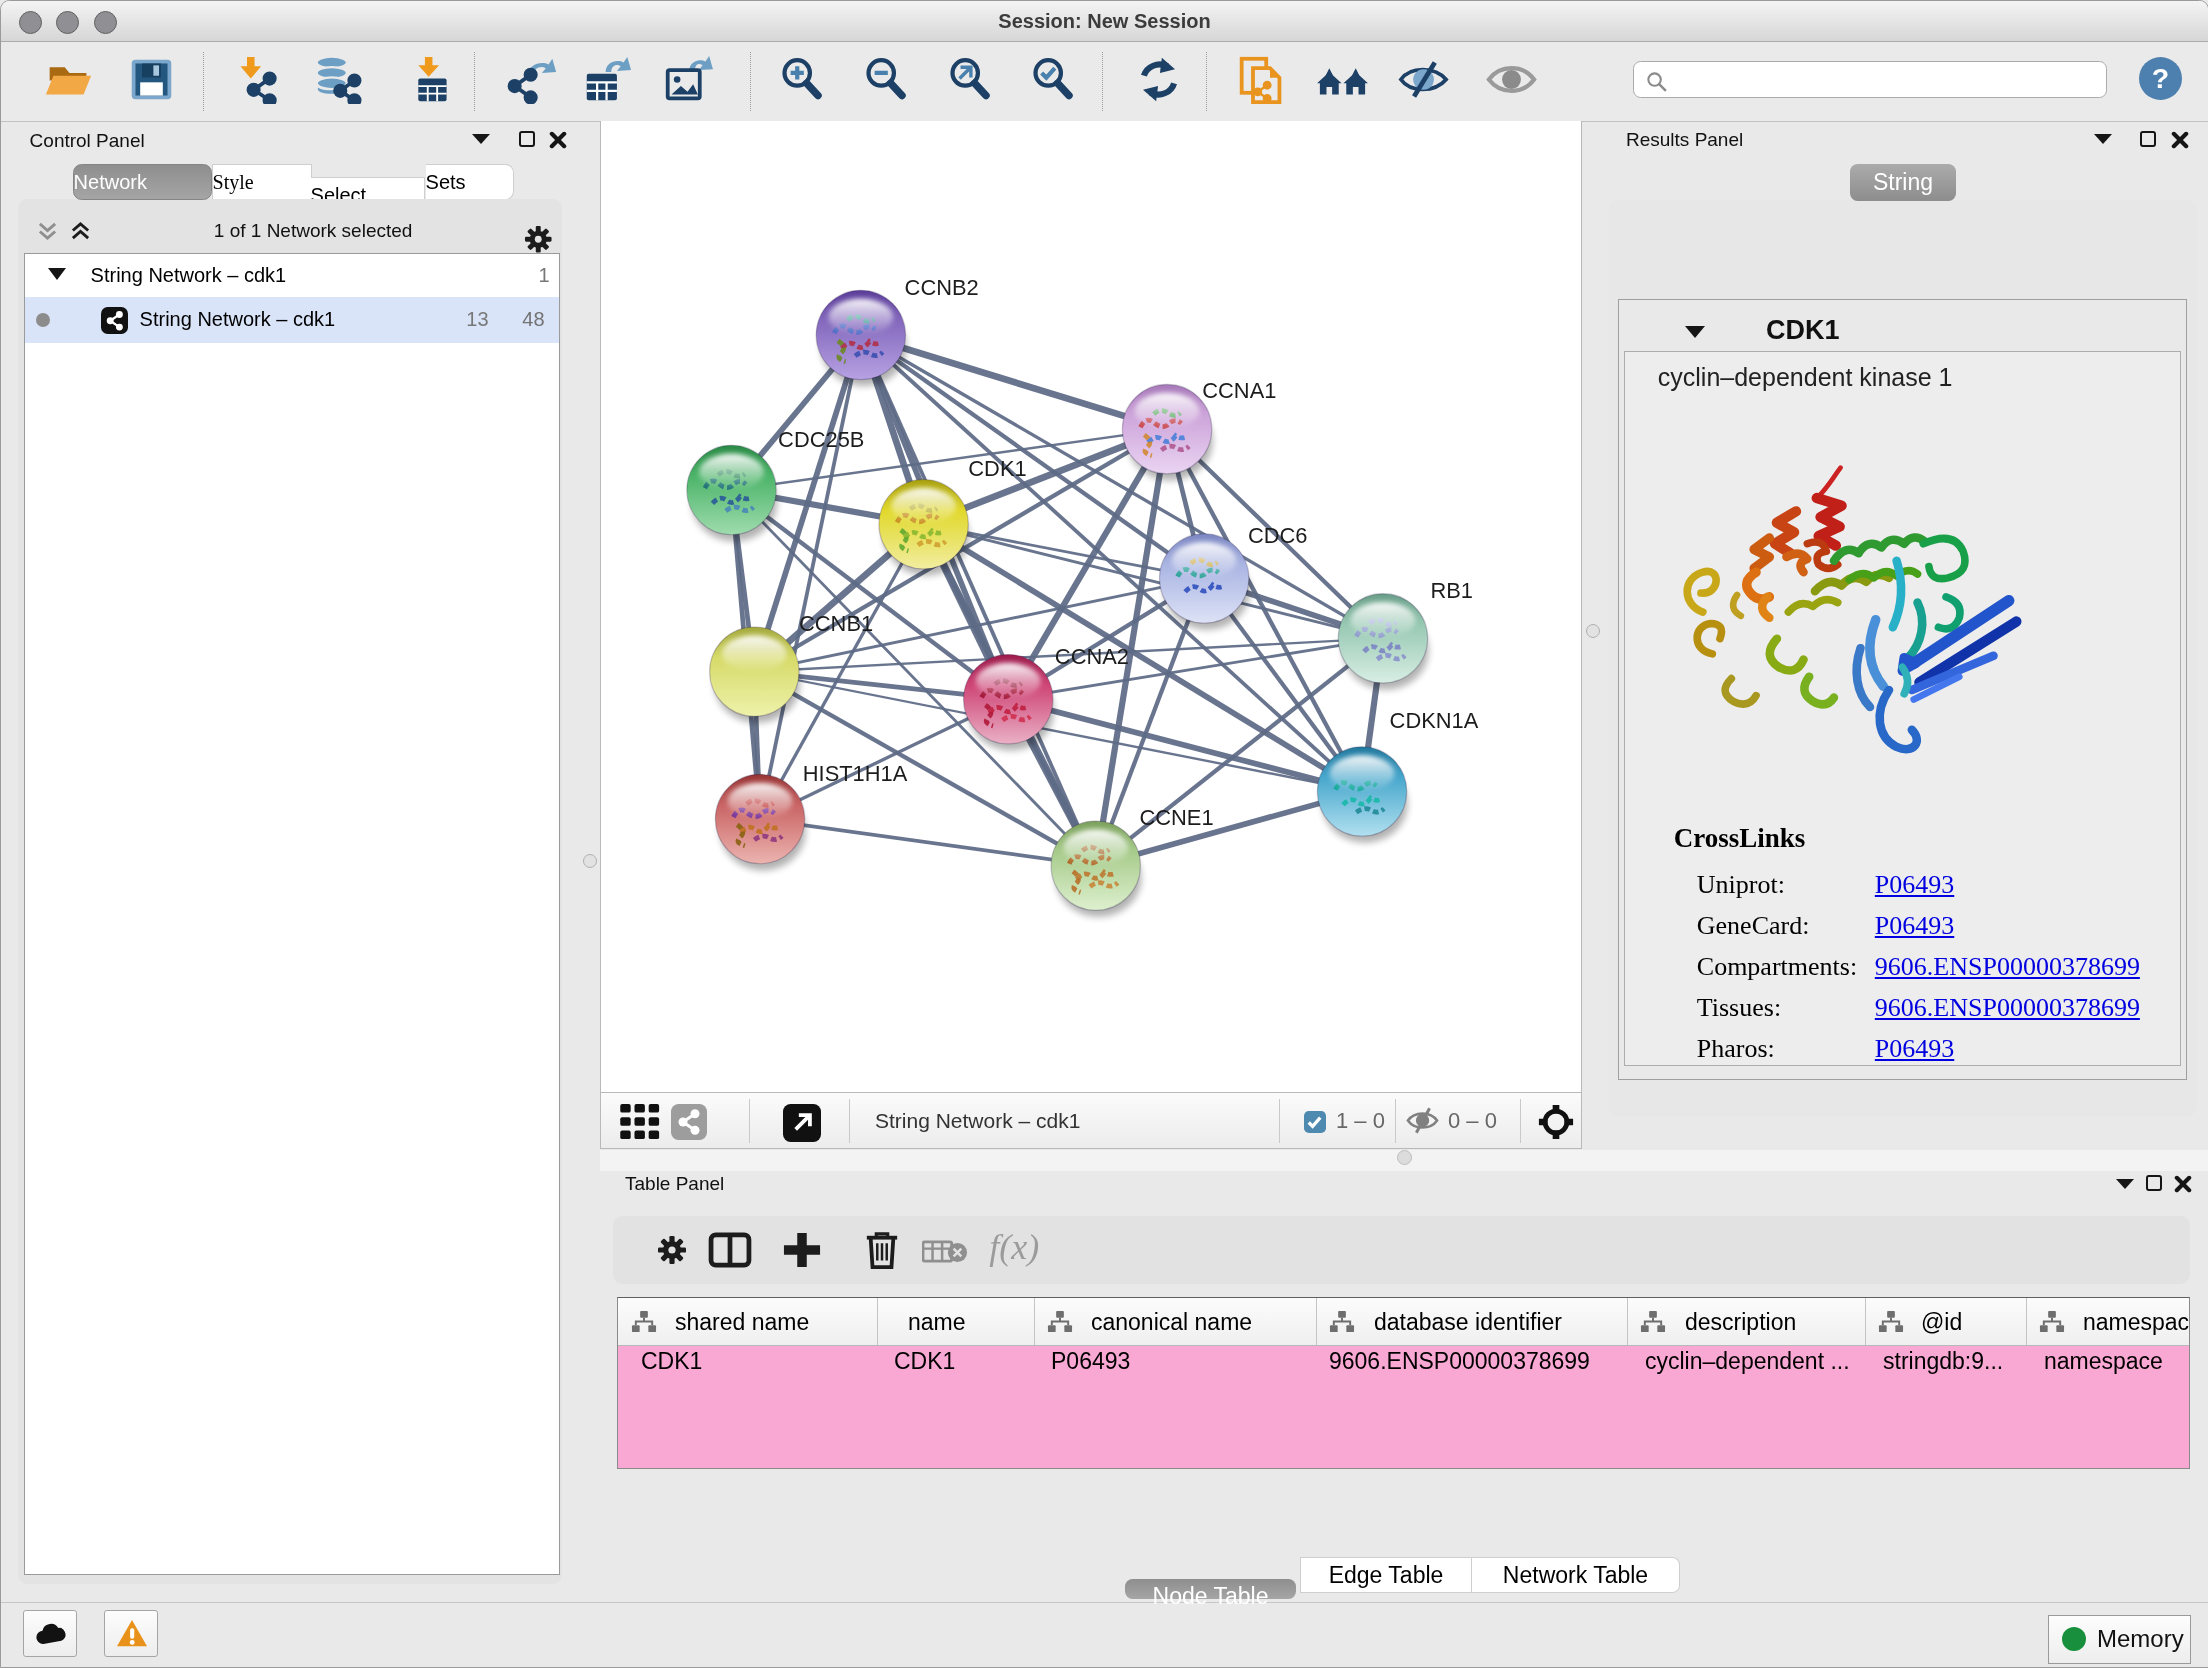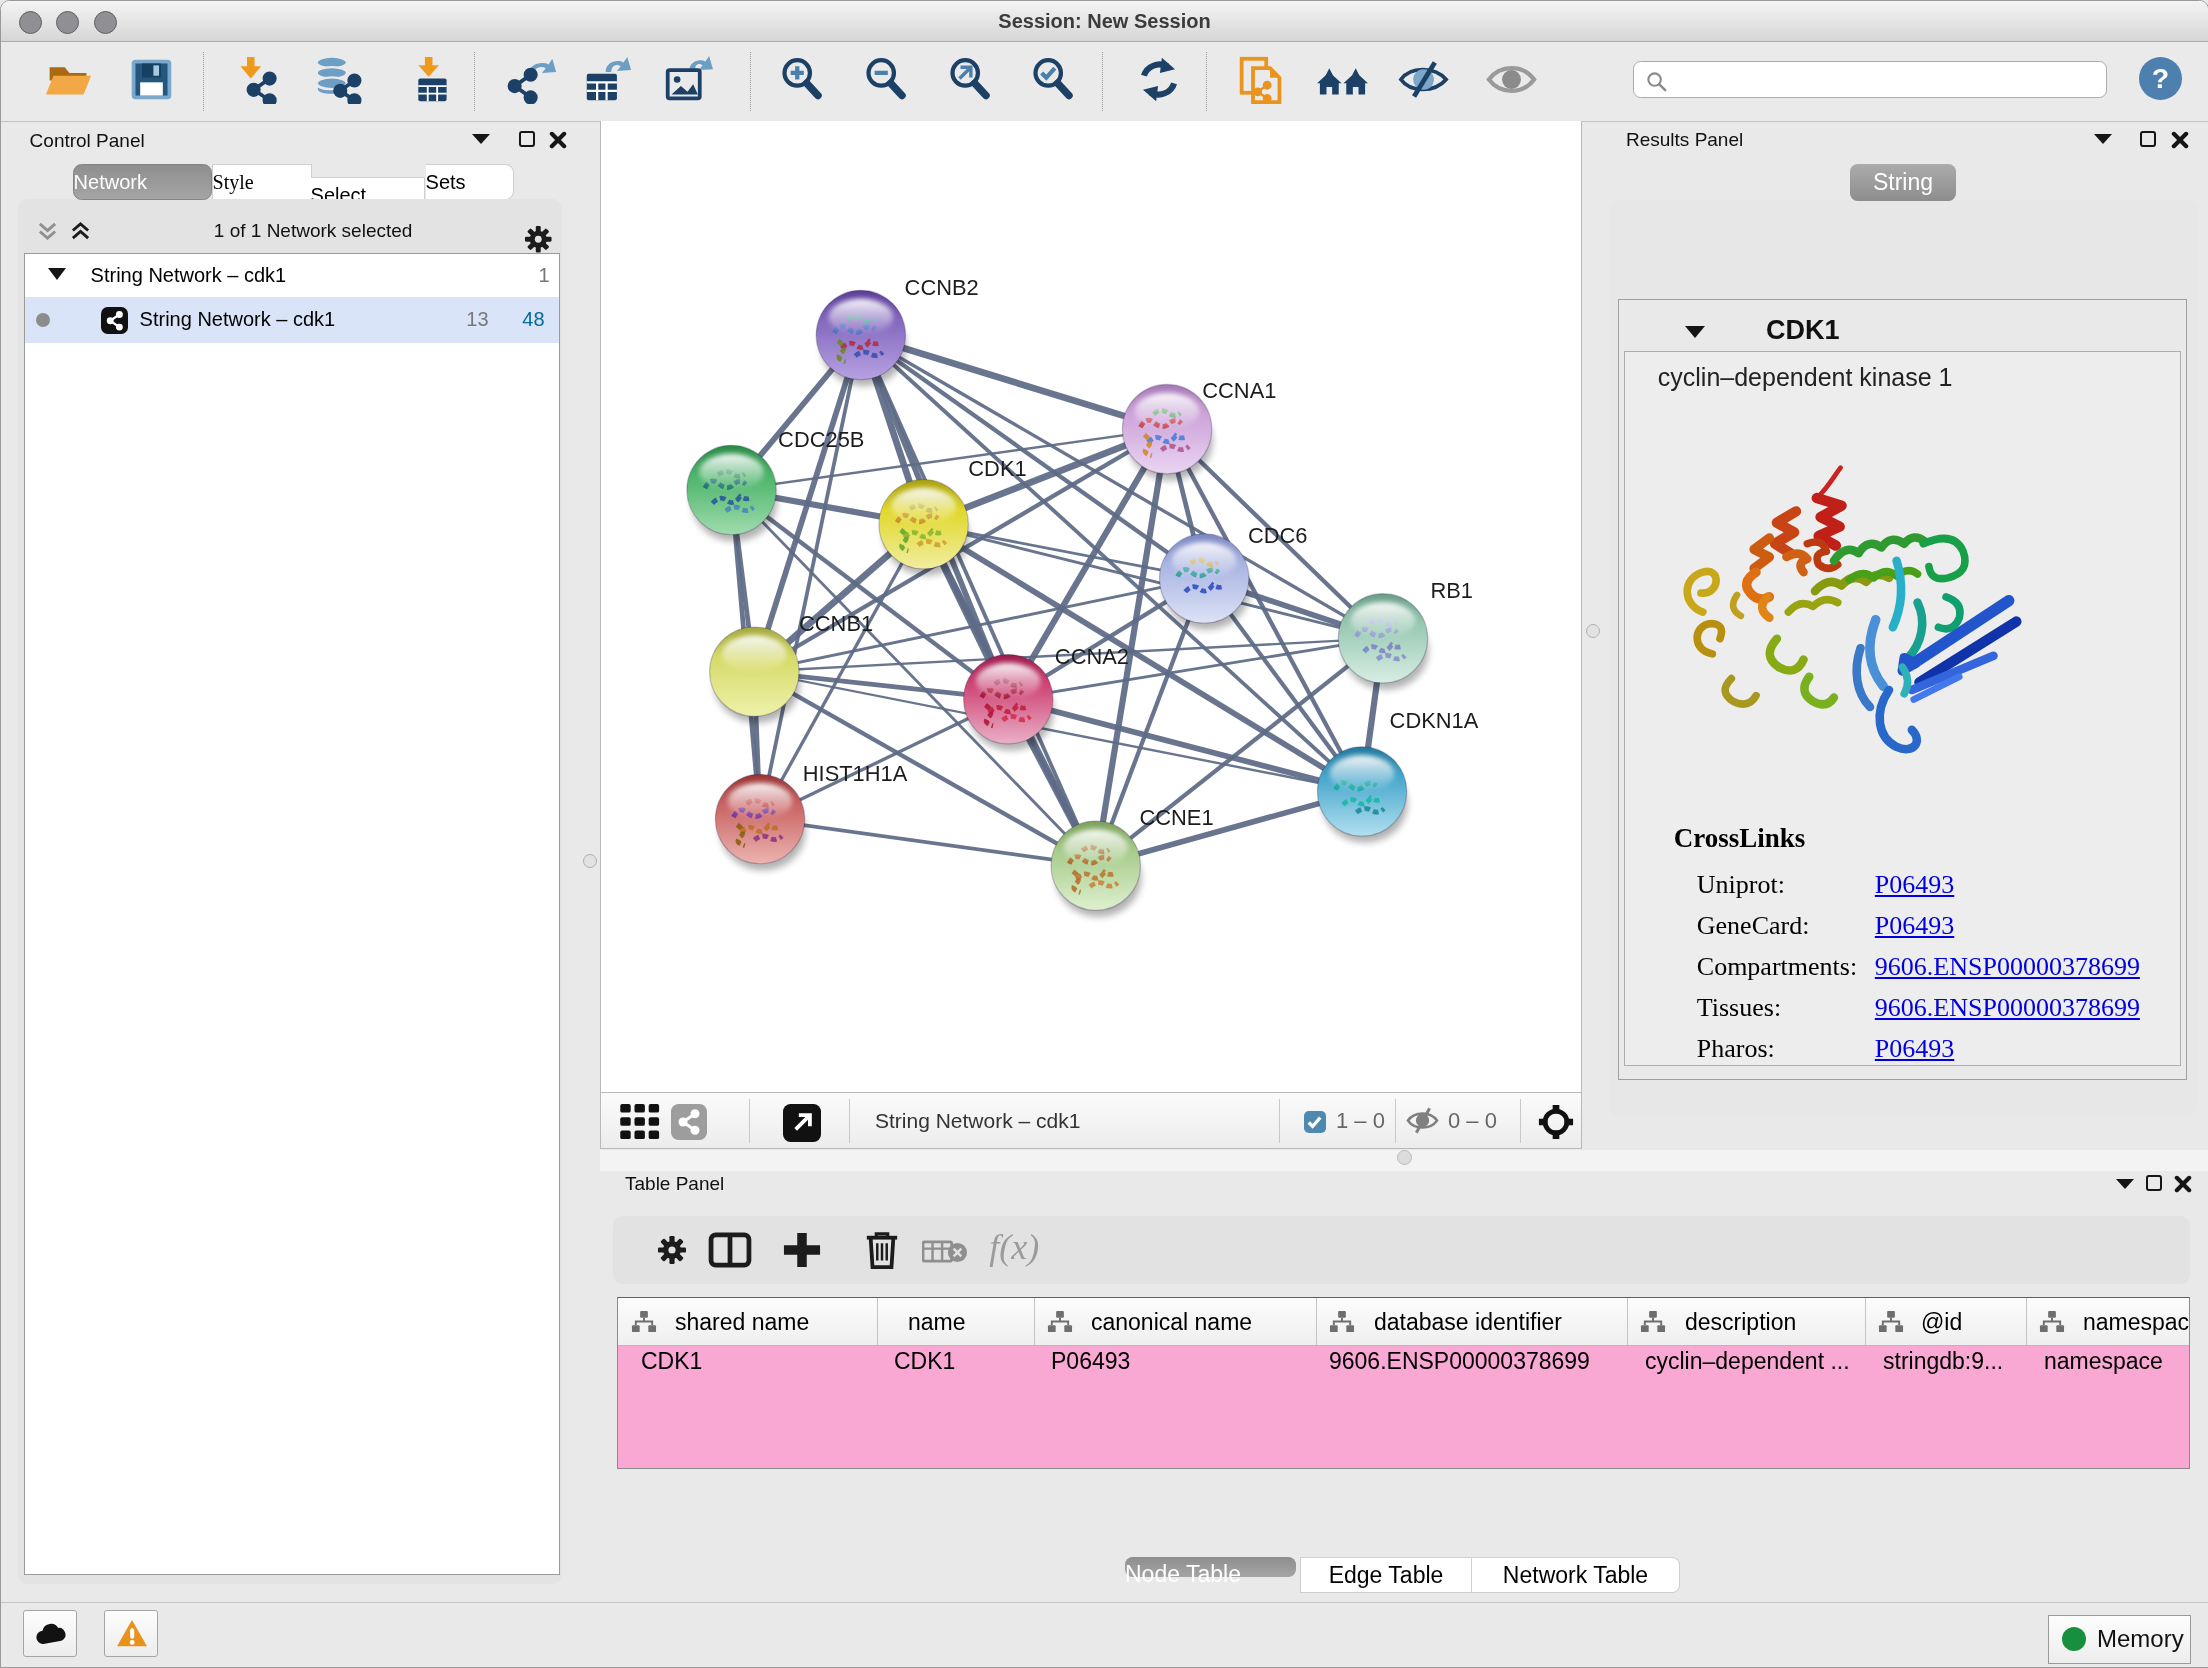--- a/index.html
+++ b/index.html
@@ -245,21 +245,21 @@
         <div class="abs" style="left:76px;top:9.5px;width:27.6px;height:27.6px;background:#111;border-radius:6.7px;">
           <svg width="27.6" height="27.6" viewBox="0 0 24 24">
             <path d="M16 6.5 L8 12 L16 17.5" stroke="#fff" stroke-width="2" fill="none"></path>
             <circle cx="16" cy="6.5" r="3" fill="#fff"></circle>
               <circle cx="8" cy="12" r="3" fill="#fff"></circle>
               <circle cx="16" cy="17.5" r="3" fill="#fff"></circle>
           </svg>
         </div>
         <div class="abs" style="left:115px;top:11.4px;">String Network – cdk1</div>
         <div class="abs" style="left:402px;top:11.4px;width:62px;text-align:right;color:#787878;">13</div>
-        <div class="abs" style="left:458px;top:11.4px;width:62px;text-align:right;color:#0369a1;">48</div>
+        <div class="abs" style="left:458px;top:11.4px;width:62px;text-align:right;color:#737373;">48</div>
       </div>
     </div>
   </div>
 
   <div class="abs" style="left:582px;top:853px;width:12.4px;height:12.4px;border-radius:50%;background:#e2e2e2;border:1px solid #b0b0b0;"></div>
 
   <div id="networkview" class="abs" style="left:599px;top:120px;width:982px;height:971px;background:#fff;border-left:1px solid #b9b9b9;border-right:1px solid #b9b9b9;box-sizing:border-box;">
     <svg width="980" height="971" viewBox="0 0 1030 1021">
       <defs>
         <filter id="blur4" x="-40%" y="-40%" width="180%" height="180%">
@@ -720,22 +720,22 @@
         <div class="abs" style="left:711px;top:2.9px;">9606.ENSP00000378699</div>
         <div class="abs" style="left:1027px;top:2.9px;">cyclin–dependent ...</div>
         <div class="abs" style="left:1265px;top:2.9px;">stringdb:9...</div>
         <div class="abs" style="left:1426px;top:2.9px;">namespace</div>
       </div>
       <div class="abs" style="left:0px;top:215px;width:1571px;height:23px;background:#f2f2f2;border-top:1px solid #ddd;">
         <div class="abs" style="left:6.7px;top:2.9px;width:171px;height:16px;border-radius:8.6px;background:#bdbdbd;"></div>
       </div>
     </div>
 
-    <div class="abs" style="left:525px;top:386px;width:171px;height:20px;border-radius:7.6px;z-index:2;
-         background:linear-gradient(#8e8e8e,#a5a5a5);color:#fff;font-size:23px;line-height:35px;">Node Table</div>
+    <div class="abs" style="left:525px;top:408px;width:171px;height:20px;border-radius:7.6px;z-index:2;
+         background:linear-gradient(#8e8e8e,#a5a5a5);color:#fff;font-size:23px;text-align:center;line-height:35px;">Node Table</div>
     <div class="abs" style="left:700px;top:386px;width:172px;height:36px;background:#fff;border:1px solid #cfcfcf;box-sizing:border-box;
          color:#000;font-size:23px;text-align:center;line-height:34px;">Edge Table</div>
     <div class="abs" style="left:872px;top:386px;width:208px;height:36px;background:#fff;border:1px solid #cfcfcf;border-left:none;box-sizing:border-box;
          border-radius:0 7.6px 7.6px 0;color:#000;font-size:23px;text-align:center;line-height:34px;">Network Table</div>
   </div>
 
   <div id="statusbar" class="abs" style="left:0;top:1601px;width:2208px;height:68px;background:#e9e9e9;border-top:1px solid #c6c6c6;">
     <div class="abs" style="left:22px;top:6.7px;width:54px;height:47px;background:linear-gradient(#fdfdfd,#ededed);border:1.9px solid #a5a5a5;border-radius:2.9px;box-sizing:border-box;">
       <svg class="abs" style="left:9.5px;top:10.5px;" width="34" height="25" viewBox="0 0 36 26">
         <path d="M10 24 a7 7 0 0 1 -1 -14 a9 9 0 0 1 17 -2 a6.5 6.5 0 0 1 3 12.6 z" fill="#121212"></path>

